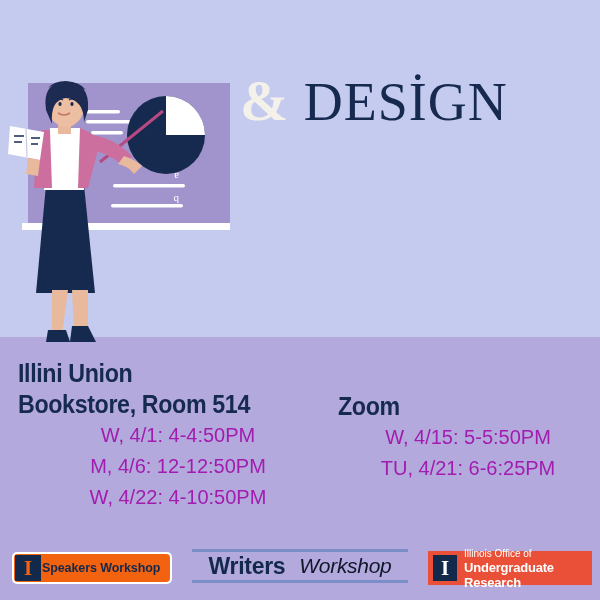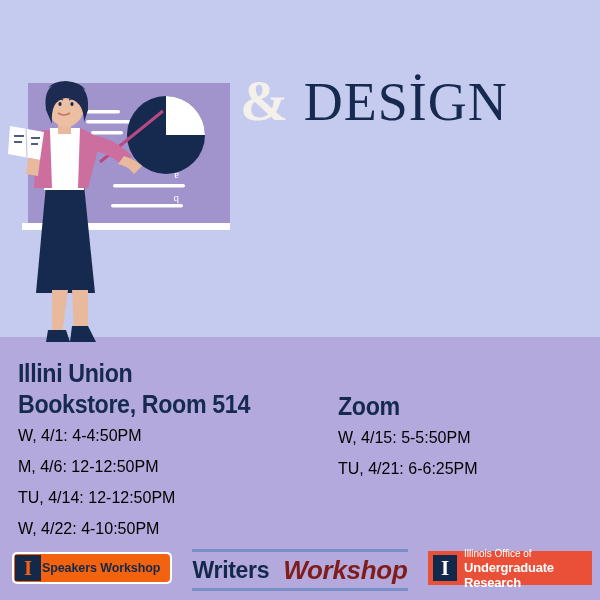--- a/index.html
+++ b/index.html
@@ -45,21 +45,21 @@
   .col-left{position:absolute;left:0px;top:0px;width:320px;}
   .col-right{position:absolute;left:320px;top:33px;width:260px;}
   .loc-head{
     font-family:"Liberation Sans", sans-serif;
     font-weight:700;font-size:25px;line-height:31px;
     color:#16294f;letter-spacing:-0.4px;
     transform:scaleX(0.93);transform-origin:left center;
   }
   .time-row{
     font-family:"Liberation Sans", sans-serif;
-    font-size:16px;line-height:31px;color:#000000;letter-spacing:0px;
+    font-size:20px;line-height:31px;color:#a21caf;letter-spacing:0px;text-align:center;
   }
   
   .footer{position:absolute;left:0;top:548px;width:600px;height:46px;}
   .logo-speakers{
     position:absolute;left:12px;top:4px;width:160px;height:32px;
     background:#ffffff;border-radius:5px;padding:2px;box-sizing:border-box;
   }
   .pill{
     width:100%;height:100%;background:#f2620f;border-radius:4px;
     display:flex;align-items:center;
@@ -76,24 +76,24 @@
   .speakers-text{
     font-size:12.5px;font-weight:700;color:#13294b;
     margin-left:1px;letter-spacing:-0.1px;
   }
   .logo-writers{
     position:absolute;left:192px;top:1px;width:216px;height:42px;
   }
   .rule{height:3px;background:#7b8ec8;width:100%;}
   .writers-row{
     display:flex;align-items:center;justify-content:center;
-    height:36px;gap:14px;
+    height:28px;gap:14px;
   }
   .w-navy{font-size:23px;font-weight:700;color:#13294b;letter-spacing:-0.3px;}
-  .w-orange{font-size:26px;font-style:italic;color:#7f1d1d;letter-spacing:-0.3px;font-weight:bold;}
+  .w-orange{font-size:21px;font-style:italic;color:#0f172a;letter-spacing:-0.3px;}
   .logo-ugr{
     position:absolute;left:428px;top:3px;width:164px;height:34px;
     background:#ea5037;display:flex;align-items:center;
   }
   .ugr-i{
     width:24px;height:26px;background:#13294b;flex:0 0 24px;
     margin-left:5px;display:flex;align-items:center;justify-content:center;
   }
   .ugr-text{margin-left:7px;color:#ffffff;}
   .ugr-l1{font-size:10px;line-height:13px;letter-spacing:0px;}
@@ -173,21 +173,20 @@
   </div>
 
 
   <div class="sched">
 
     <div class="col-left">
       <div class="loc-head">Illini Union</div>
       <div class="loc-head">Bookstore, Room 514</div>
       <div class="time-row">W, 4/1: 4-4:50PM</div>
       <div class="time-row">M, 4/6: 12-12:50PM</div>
-      <div class="time-row">TU, 4/14: 12-12:50PM</div>
       <div class="time-row">W, 4/22: 4-10:50PM</div>
     </div>
 
     <div class="col-right">
       <div class="loc-head">Zoom</div>
       <div class="time-row">W, 4/15: 5-5:50PM</div>
       <div class="time-row">TU, 4/21: 6-6:25PM</div>
     </div>
 
   </div>

